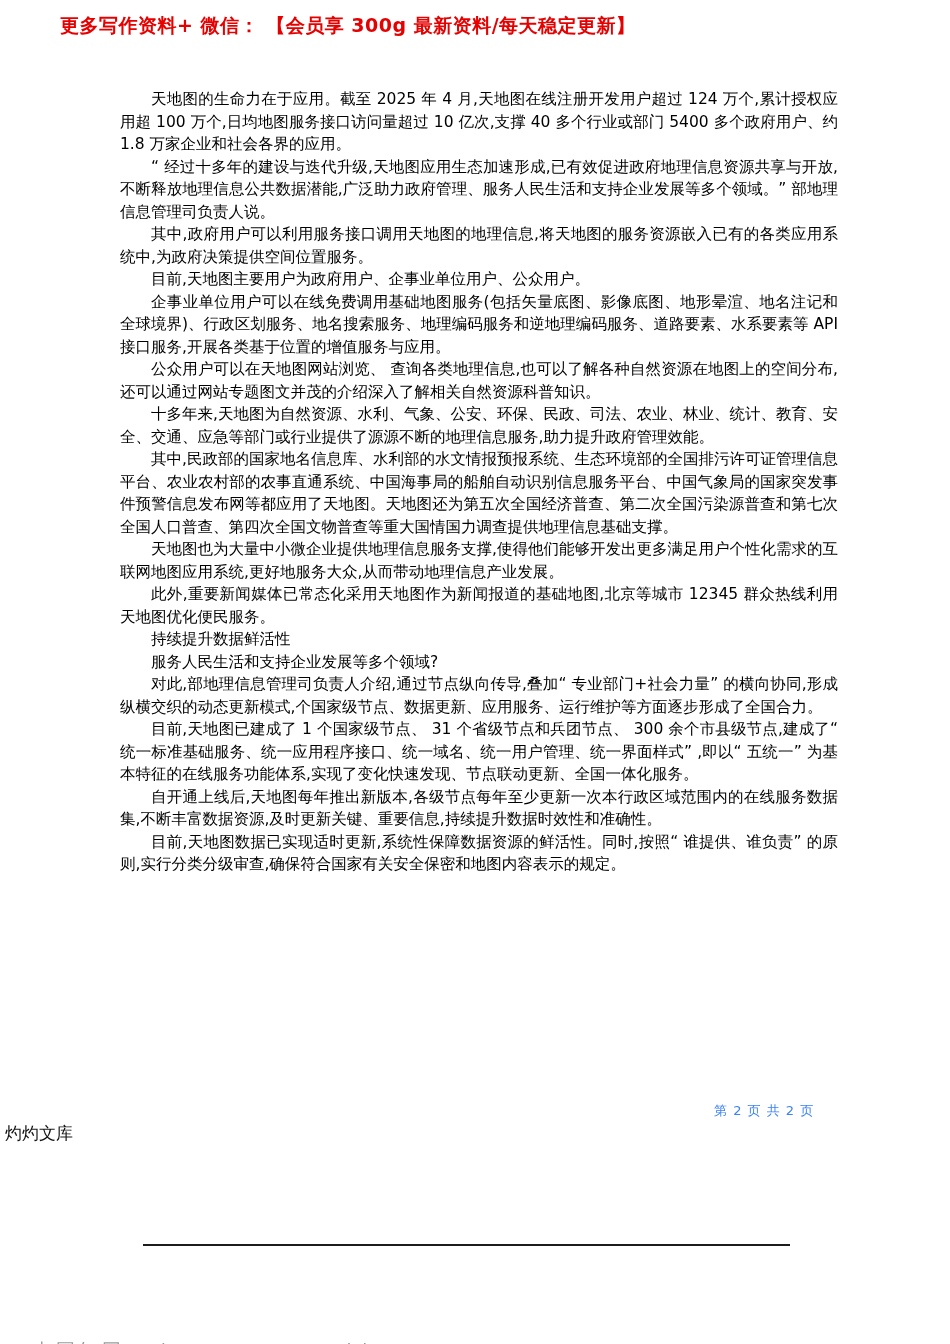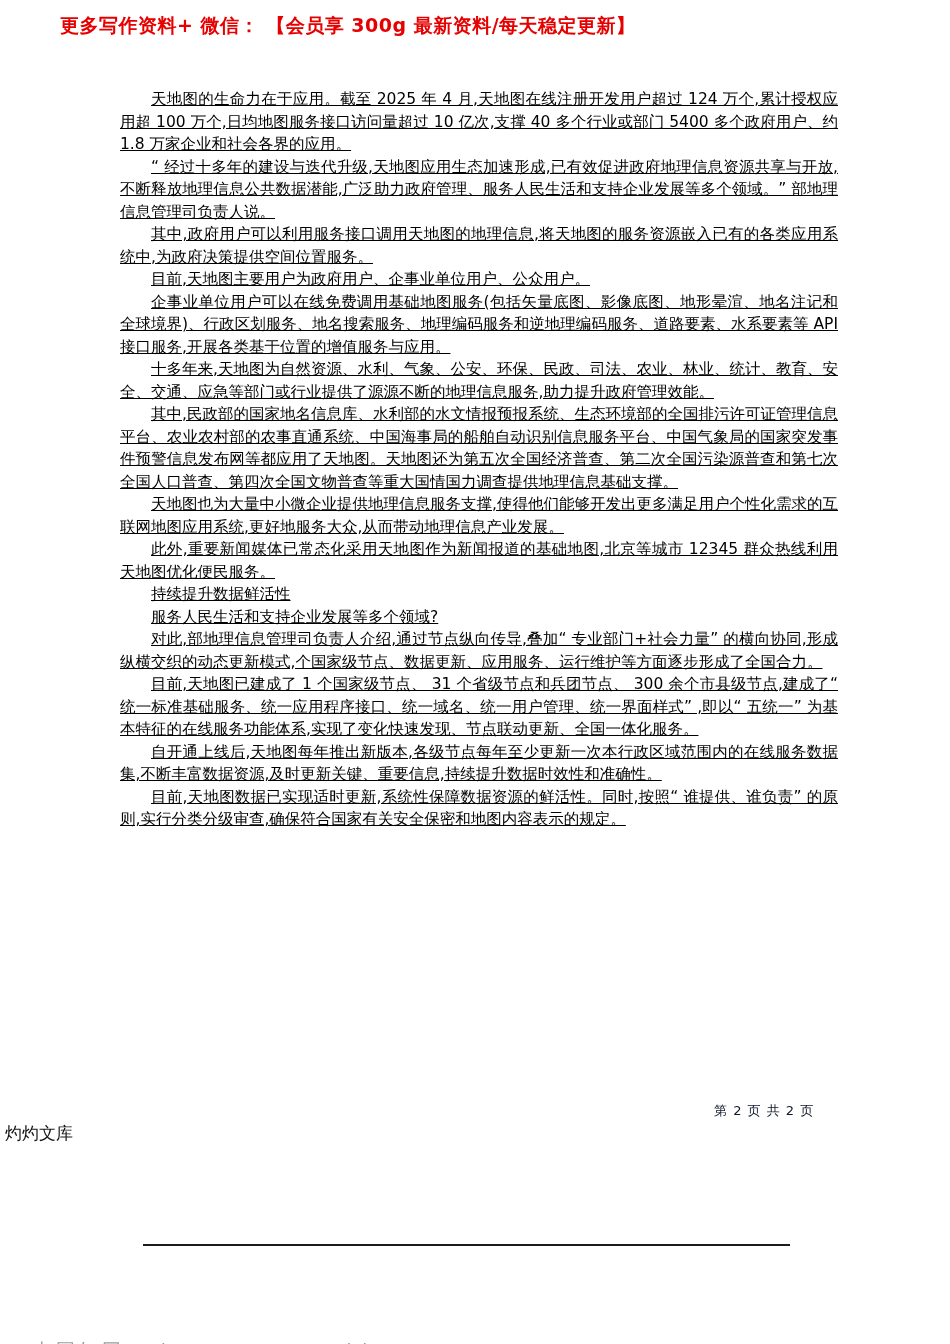--- a/index.html
+++ b/index.html
@@ -27,34 +27,33 @@
   }
   .doc-body {
     position: absolute;
     top: 88px;
     left: 120px;
     width: 718px;
     font-size: 15.5px;
     line-height: 22.5px;
     text-align: justify;
     color: #000000;
-    text-decoration: underline;
   }
   .doc-body p {
     margin: 0;
     padding: 0;
     text-indent: 2em;
   }
   .page-indicator {
     position: absolute;
     top: 1102px;
     left: 714px;
     font-size: 13px;
     letter-spacing: 1px;
-    color: #0f172a;
+    color: #3b82f6;
   }
   .library-watermark {
     position: absolute;
     top: 1122px;
     left: 5px;
     font-size: 17px;
     color: #111111;
   }
   .footer-divider {
     position: absolute;
@@ -86,20 +85,21 @@
 <body>
 
 <div class="promo-banner" style="color: rgb(230, 0, 0);">更多写作资料+ 微信： 【会员享 300g 最新资料/每天稳定更新】</div>
 
 <div class="doc-body">
   <p>天地图的生命力在于应用。截至 2025 年 4 月,天地图在线注册开发用户超过 124 万个,累计授权应用超 100 万个,日均地图服务接口访问量超过 10 亿次,支撑 40 多个行业或部门 5400 多个政府用户、约 1.8 万家企业和社会各界的应用。</p>
   <p>“ 经过十多年的建设与迭代升级,天地图应用生态加速形成,已有效促进政府地理信息资源共享与开放,不断释放地理信息公共数据潜能,广泛助力政府管理、服务人民生活和支持企业发展等多个领域。” 部地理信息管理司负责人说。</p>
   <p>其中,政府用户可以利用服务接口调用天地图的地理信息,将天地图的服务资源嵌入已有的各类应用系统中,为政府决策提供空间位置服务。</p>
   <p>目前,天地图主要用户为政府用户、企事业单位用户、公众用户。</p>
   <p>企事业单位用户可以在线免费调用基础地图服务(包括矢量底图、影像底图、地形晕渲、地名注记和全球境界)、行政区划服务、地名搜索服务、地理编码服务和逆地理编码服务、道路要素、水系要素等 API 接口服务,开展各类基于位置的增值服务与应用。</p>
+  <p>公众用户可以在天地图网站浏览、 查询各类地理信息,也可以了解各种自然资源在地图上的空间分布,还可以通过网站专题图文并茂的介绍深入了解相关自然资源科普知识。</p>
   <p>十多年来,天地图为自然资源、水利、气象、公安、环保、民政、司法、农业、林业、统计、教育、安全、交通、应急等部门或行业提供了源源不断的地理信息服务,助力提升政府管理效能。</p>
   <p>其中,民政部的国家地名信息库、水利部的水文情报预报系统、生态环境部的全国排污许可证管理信息平台、农业农村部的农事直通系统、中国海事局的船舶自动识别信息服务平台、中国气象局的国家突发事件预警信息发布网等都应用了天地图。天地图还为第五次全国经济普查、第二次全国污染源普查和第七次全国人口普查、第四次全国文物普查等重大国情国力调查提供地理信息基础支撑。</p>
   <p>天地图也为大量中小微企业提供地理信息服务支撑,使得他们能够开发出更多满足用户个性化需求的互联网地图应用系统,更好地服务大众,从而带动地理信息产业发展。</p>
   <p>此外,重要新闻媒体已常态化采用天地图作为新闻报道的基础地图,北京等城市 12345 群众热线利用天地图优化便民服务。</p>
   <p>持续提升数据鲜活性</p>
   <p>服务人民生活和支持企业发展等多个领域?</p>
   <p>对此,部地理信息管理司负责人介绍,通过节点纵向传导,叠加“ 专业部门+社会力量” 的横向协同,形成纵横交织的动态更新模式,个国家级节点、数据更新、应用服务、运行维护等方面逐步形成了全国合力。</p>
   <p>目前,天地图已建成了 1 个国家级节点、 31 个省级节点和兵团节点、 300 余个市县级节点,建成了“ 统一标准基础服务、统一应用程序接口、统一域名、统一用户管理、统一界面样式” ,即以“ 五统一” 为基本特征的在线服务功能体系,实现了变化快速发现、节点联动更新、全国一体化服务。</p>
   <p>自开通上线后,天地图每年推出新版本,各级节点每年至少更新一次本行政区域范围内的在线服务数据集,不断丰富数据资源,及时更新关键、重要信息,持续提升数据时效性和准确性。</p>
   <p>目前,天地图数据已实现适时更新,系统性保障数据资源的鲜活性。同时,按照“ 谁提供、谁负责” 的原则,实行分类分级审查,确保符合国家有关安全保密和地图内容表示的规定。</p>

